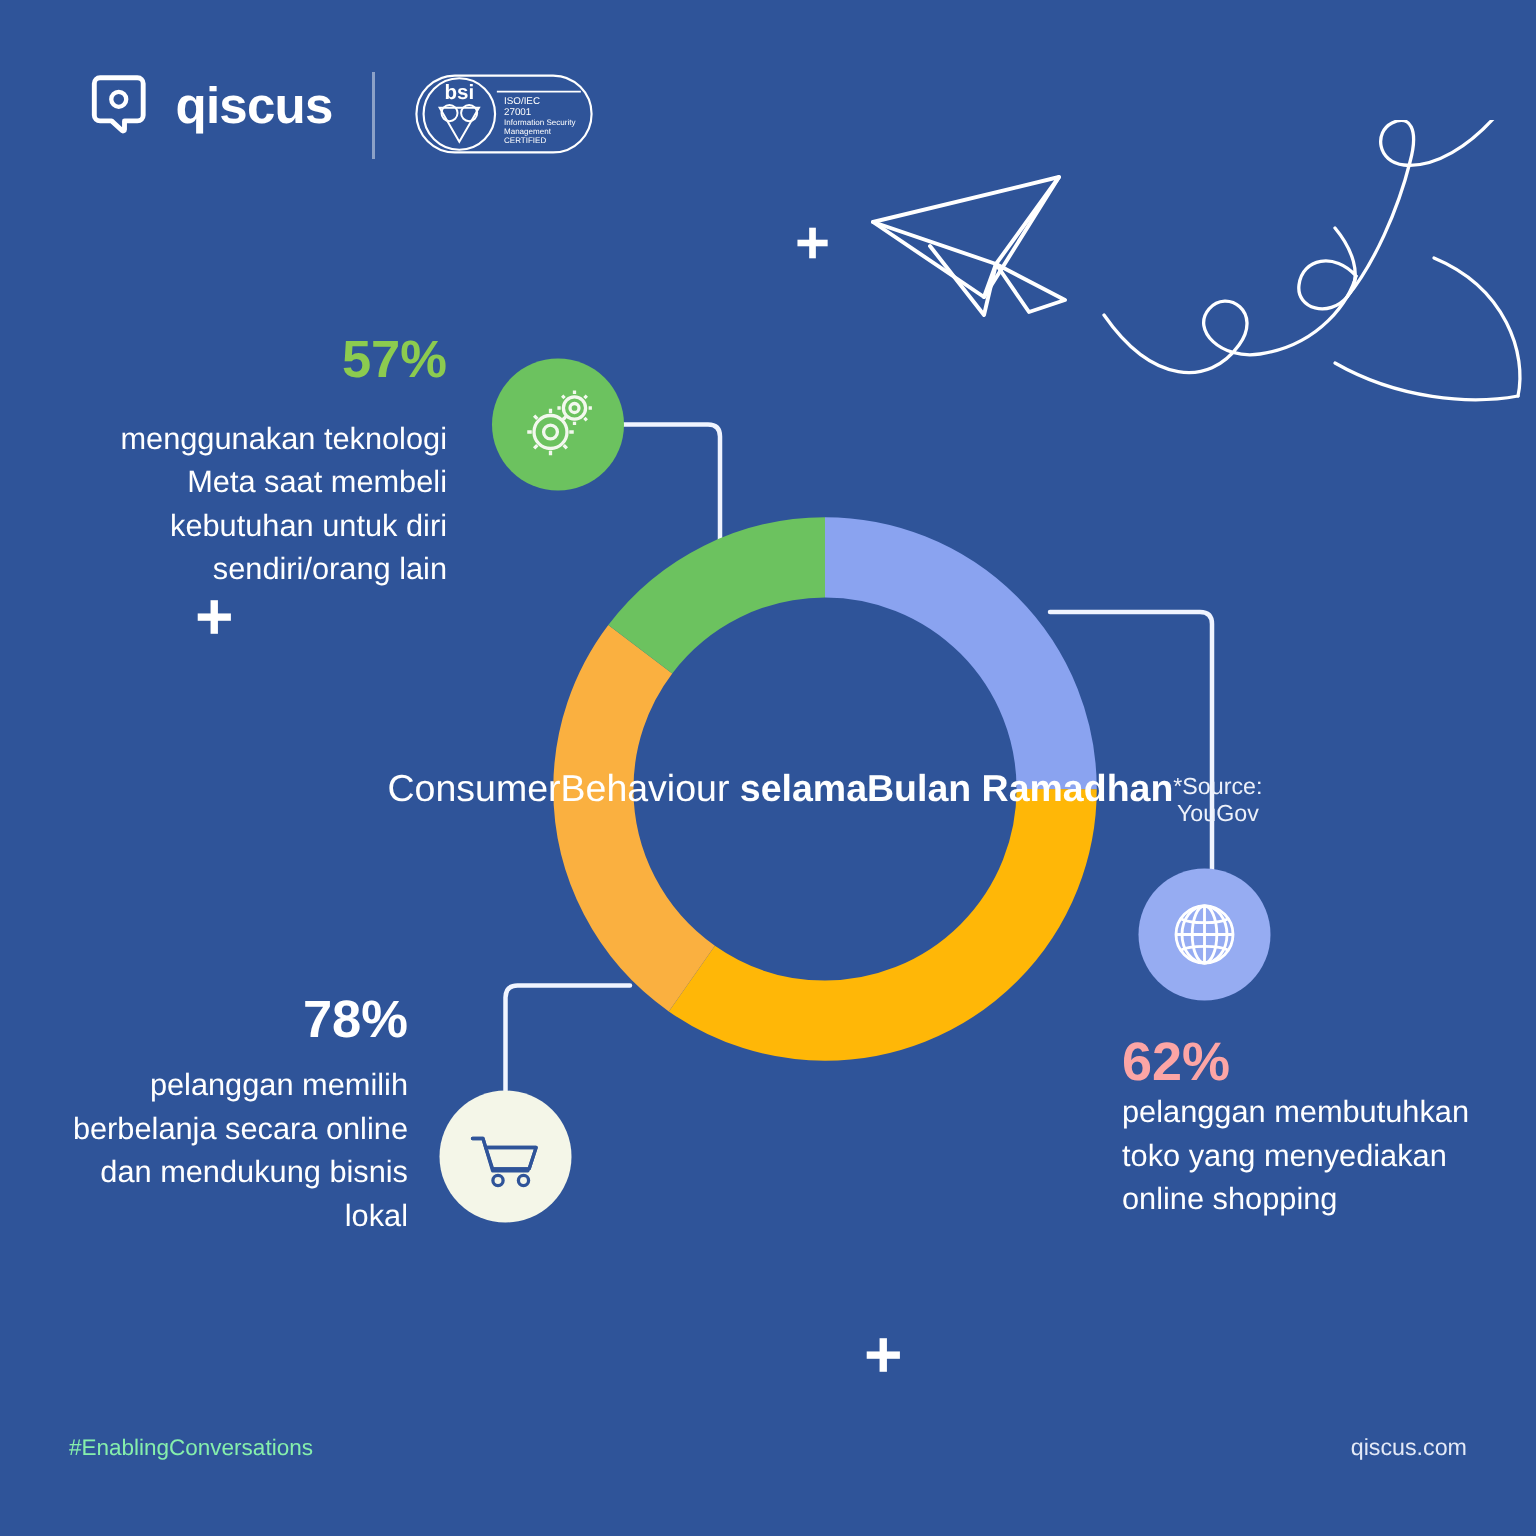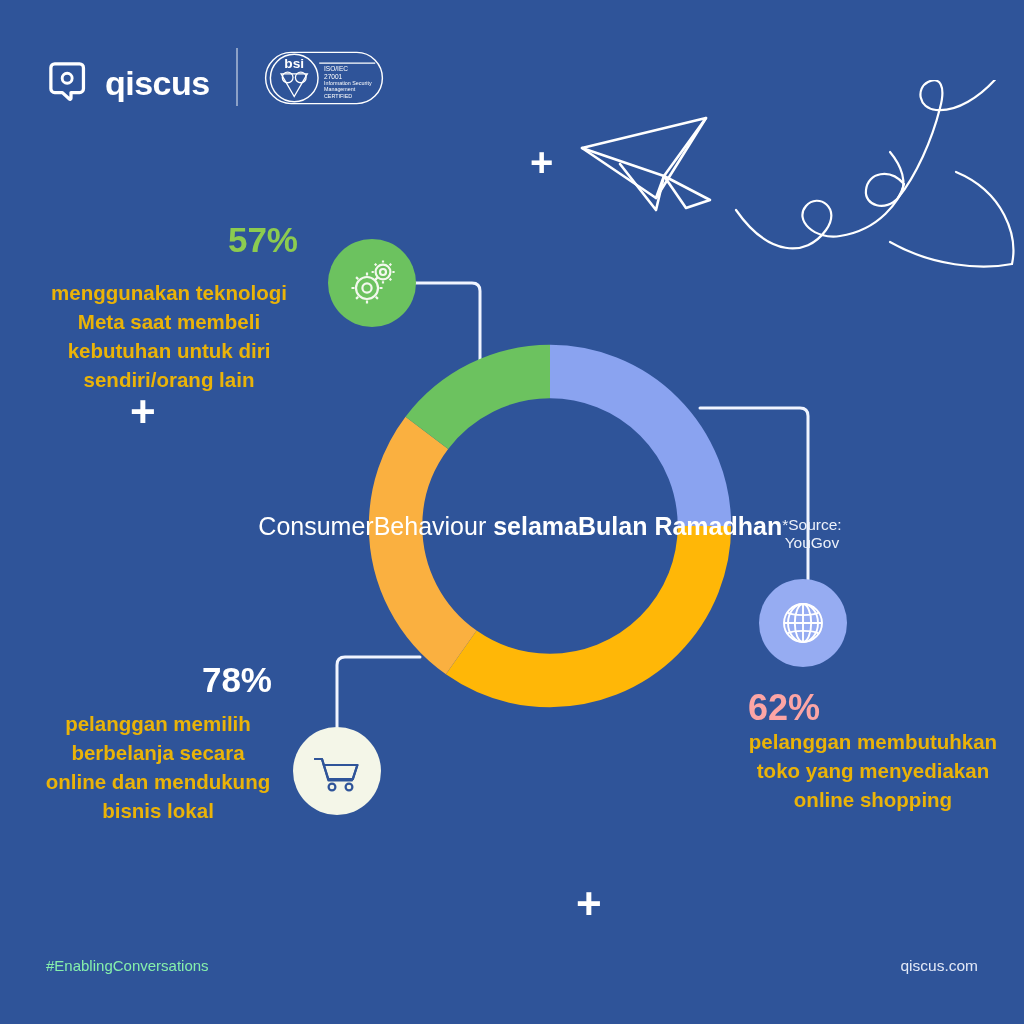--- a/index.html
+++ b/index.html
@@ -7,21 +7,21 @@
   body {
     background:#2F5499;
     font-family:"Liberation Sans", sans-serif;
     color:#ffffff;
     overflow:hidden;
     position:relative;
   }
   #stage { position:absolute; inset:0; width:1024px; height:1024px; }
 
   
-  .brand { position:absolute; left:48px; top:48px; display:flex; align-items:flex-end; gap:26px; }
+  .brand { position:absolute; left:60px; top:48px; display:flex; align-items:flex-start; gap:26px; }
   .qiscus-logo { display:flex; align-items:center; gap:11px; }
   .q-mark { width:46px; height:46px; }
   .q-word { font-size:34px; font-weight:700; letter-spacing:-0.5px; color:#fff; line-height:1; }
   .divider-v { width:2px; height:58px; background:rgba(255,255,255,.45); }
   .bsi-badge { position:relative; width:120px; height:56px; }
 
   
   .decor { position:absolute; pointer-events:none; }
   .plus {
     position:absolute; color:#fff; font-weight:700; line-height:1;
@@ -34,21 +34,21 @@
     position:absolute; left:352px; top:328px; width:396px; height:396px;
     display:flex; flex-direction:row; align-items:center; justify-content:center;
     text-align:center; padding:0 58px;
   }
   .dc-line { font-size:25px; line-height:1.38; color:#FFFFFF; font-weight:400; white-space:nowrap; }
   .dc-line b { font-weight:700; }
   .dc-src { font-size:15.5px; margin-top:16px; color:#EDF1FA; font-weight:400; }
 
   
   .stat-pct { font-weight:700; line-height:1; }
-  .stat-body { line-height:1.42; font-weight:700; color:#eab308;text-align:center; }
+  .stat-body { line-height:1.42; font-weight:400; color:#ffffff; }
 
   #stat-57 { position:absolute; left:40px; top:222px; width:258px; text-align:right; }
   #stat-57 .stat-pct { font-size:35px; color:#8CCB4F; margin-bottom:21px; }
   #stat-57 .stat-body { font-size:20.5px; }
 
   #stat-78 { position:absolute; left:44px; top:662px; width:228px; text-align:right; }
   #stat-78 .stat-pct { font-size:35px; color:#FFFFFF; margin-bottom:12px; }
   #stat-78 .stat-body { font-size:20.5px; }
 
   #stat-62 { position:absolute; left:748px; top:690px; width:250px; text-align:left; }

